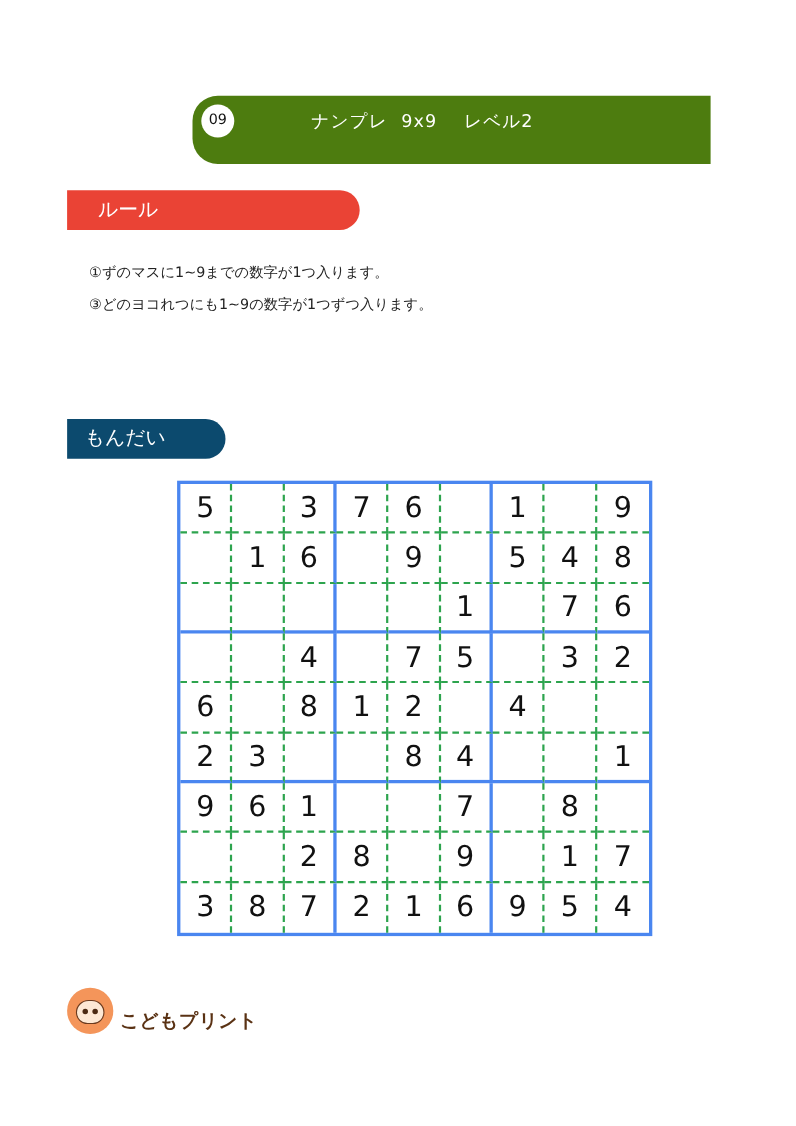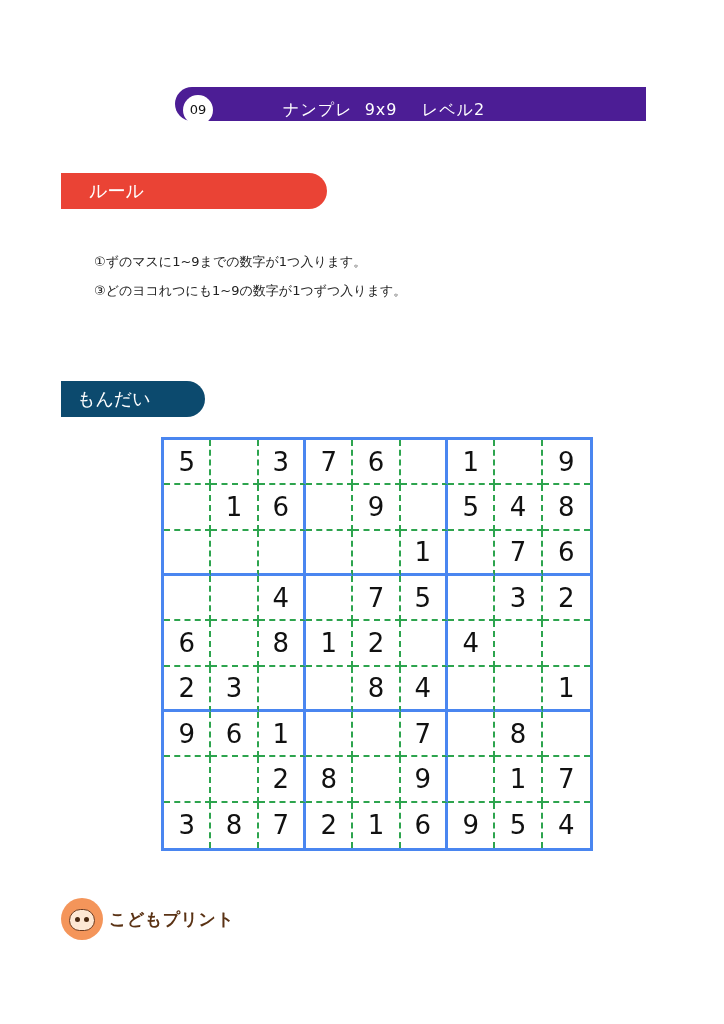--- a/index.html
+++ b/index.html
@@ -1,40 +1,40 @@
 <!DOCTYPE html>
 <html><head>
 <meta charset="utf-8">
 <style>
   html, body { margin: 0; padding: 0; background: #ffffff; }
   body { width: 724px; height: 1024px; position: relative; overflow: hidden;
          font-family: "DejaVu Sans", sans-serif; color: #222; }
-  .title-bar { position: absolute; left: 175px; top: 87px; width: 471px; height: 34px;
-               background: #4c1d95; border-radius: 23px 0 0 23px; }
+  .title-bar { position: absolute; left: 175px; top: 87px; width: 471px; height: 62px;
+               background: #4d7c0f; border-radius: 23px 0 0 23px; }
   .title-num { position: absolute; left: 8px; top: 8px; width: 30px; height: 30px; border-radius: 50%;
                background: #fff; color: #111; font-size: 13px; line-height: 30px; text-align: center; }
   .title-text { position: absolute; left: 108px; top: 0; height: 46px; line-height: 46px;
                 color: #fff; font-size: 16px; letter-spacing: 1px; white-space: pre; }
   .section-head { position: absolute; left: 61px; height: 36px; line-height: 36px;
                   color: #fff; font-size: 18px; padding-left: 16px; box-sizing: border-box;
                   border-radius: 0 18px 18px 0; }
   .rules-head { top: 173px; width: 266px; background: #ea4335; padding-left: 28px; }
   .problem-head { top: 381px; width: 144px; background: #0c4a6e; }
-  .rules { position: absolute; left: 78px; top: 236px; margin: 16px; padding: 0; list-style: none; }
+  .rules { position: absolute; left: 78px; top: 236px; margin: 3px; padding: 0; list-style: none; }
   .rules li { font-size: 13px; height: 28.5px; line-height: 20px; color: #222; white-space: nowrap; }
   .grid { position: absolute; left: 161px; top: 437px; width: 432px; height: 414px;
           border: 3px solid #4a86f0; box-sizing: border-box;
           display: grid; grid-template-columns: repeat(9, 1fr); grid-template-rows: repeat(9, 1fr); }
   .cell { box-sizing: border-box; display: flex; align-items: center; justify-content: center;
           font-size: 26px; color: #111; border-right: 2px dashed #2da44e; border-bottom: 2px dashed #2da44e; }
   .cell.c2, .cell.c5 { border-right: 3px solid #4a86f0; }
   .cell.c8 { border-right: none; }
   .cell.r2, .cell.r5 { border-bottom: 3px solid #4a86f0; }
   .cell.r8 { border-bottom: none; }
-  .logo { position: absolute; left: 61px; top: 898px; display: flex; align-items: center; }
+  .logo { position: absolute; left: 61px; top: 898px; display: flex; align-items: flex-end; }
   .logo-circle { width: 42px; height: 42px; border-radius: 50%; background: #f4955a; position: relative; }
   .cat-face { position: absolute; left: 8px; top: 11px; width: 26px; height: 22px; background: #fde8d4;
               border-radius: 12px 12px 11px 11px; border: 1px solid #6b3a1e; box-sizing: border-box; }
   .cat-eye { position: absolute; top: 7px; width: 5px; height: 5px; border-radius: 50%; background: #4b2a12; }
   .logo-text { margin-left: 6px; font-size: 17px; font-weight: bold; color: #5a3214; letter-spacing: 0.5px; }
 </style>
 </head>
 <body>
 
 <div class="title-bar">

